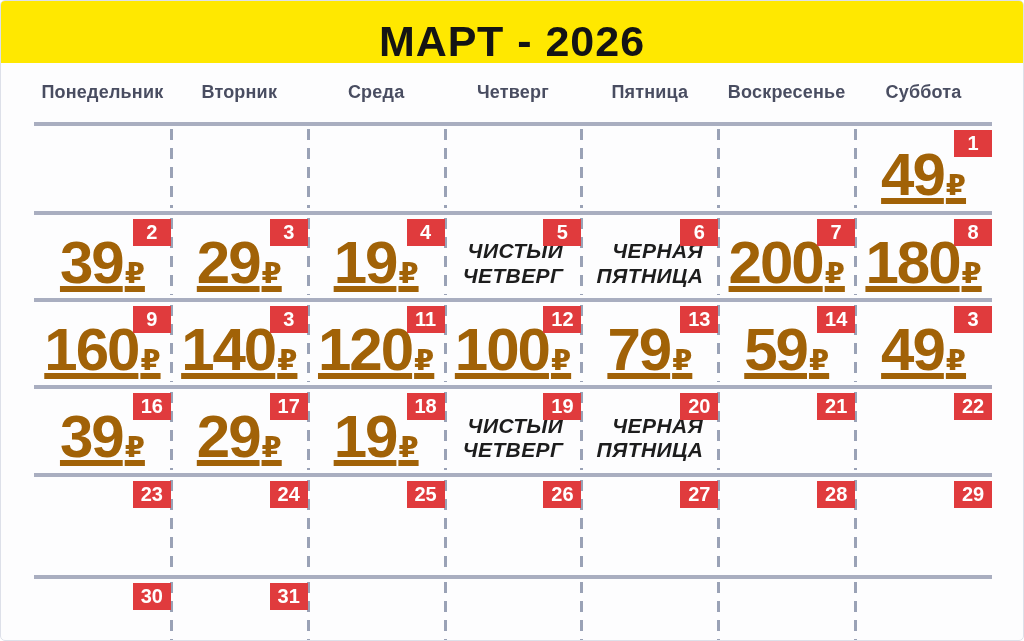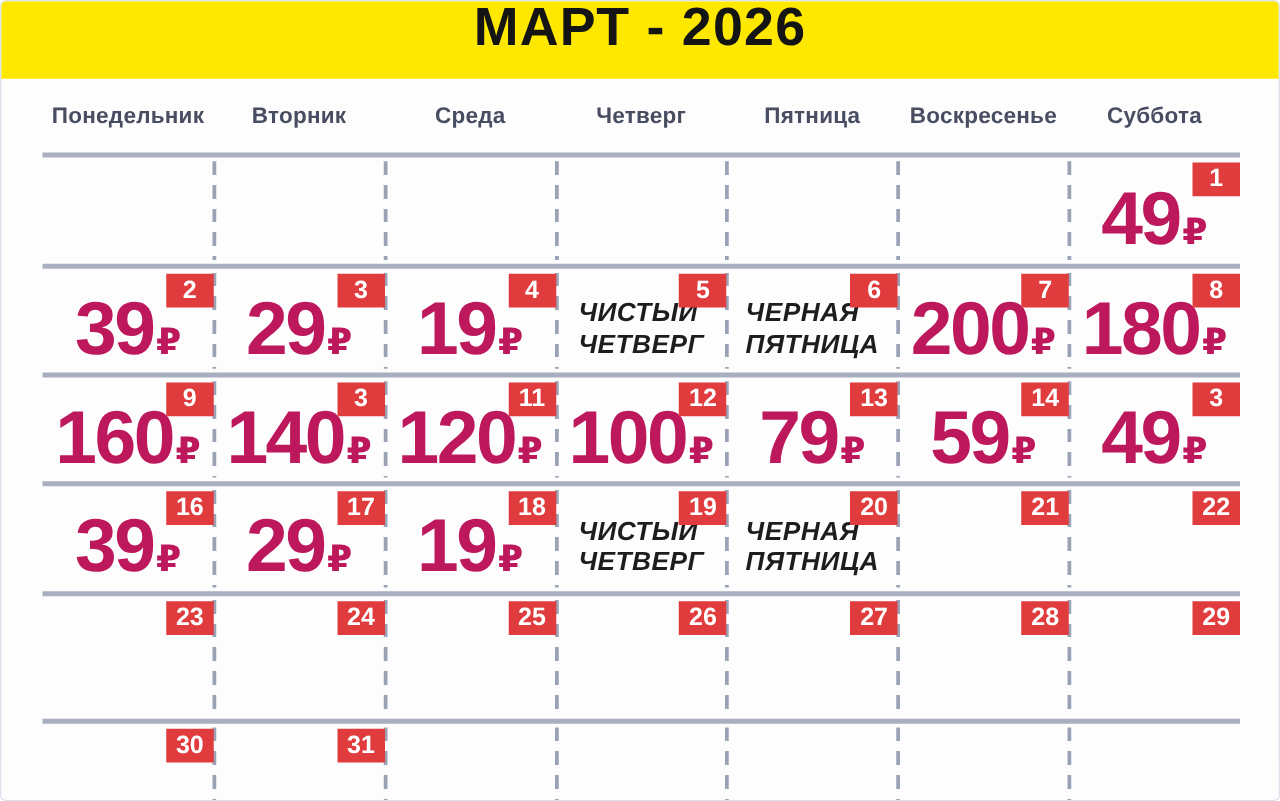--- a/index.html
+++ b/index.html
@@ -1,21 +1,21 @@
 <!DOCTYPE html>
 <html><head>
 <meta charset="utf-8">
 <style>
   html,body{margin:0;padding:0;background:#fff;}
   .poster{
     position:relative;width:1022px;height:639px;background:#fdfdfe;
     border:1px solid #dde0e9;border-radius:5px;overflow:hidden;
     font-family:"Liberation Sans","DejaVu Sans",sans-serif;
   }
-  .header{height:62px;background:#ffe800;display:flex;align-items:flex-start;justify-content:center;}
+  .header{height:62px;background:#ffe800;display:flex;align-items:flex-end;justify-content:center;}
   .title{font-size:43px;font-weight:bold;color:#141414;letter-spacing:1px;line-height:1;}
   .weekdays{
     margin:0 31px 0 33px;height:59px;display:grid;grid-template-columns:repeat(7,1fr);
     align-items:center;
   }
   .weekday{font-size:18px;font-weight:bold;color:#494d61;text-align:center;letter-spacing:0.2px;}
   .grid{margin:0 31px 0 33px;border-bottom:4px solid #a9aec0;}
   .row{display:grid;grid-template-columns:repeat(7,1fr);border-top:4px solid #a9aec0;box-sizing:border-box;height:84px;}
   .row:nth-child(1){height:89px;}
   .row:nth-child(2){height:87px;}
@@ -27,27 +27,27 @@
   .cell:not(:last-child)::after{
     content:"";position:absolute;top:3px;bottom:3px;right:-2px;width:3px;
     background:repeating-linear-gradient(to bottom,#9aa2b6 0 11px,transparent 11px 19px);
   }
   .badge{
     position:absolute;top:4px;right:0;min-width:38px;height:27px;box-sizing:border-box;
     background:#e03b3d;color:#ffffff;font-weight:bold;font-size:20px;line-height:27px;
     text-align:center;padding:0 7px;z-index:2;
   }
   .price{
-    margin-top:12px;font-weight:bold;color:#be185d;font-size:60px;line-height:1;
-    letter-spacing:-2px;white-space:nowrap;
+    margin-top:12px;font-weight:bold;color:#a16207;font-size:60px;line-height:1;
+    letter-spacing:-2px;white-space:nowrap;text-decoration:underline;
   }
   .rub{font-size:29px;font-weight:bold;letter-spacing:0;margin-left:2px;}
   .holiday{
     margin-top:14px;font-weight:bold;font-style:italic;color:#1d1d1d;
-    font-size:21px;line-height:1.15;text-align:left;letter-spacing:0.4px;
+    font-size:21px;line-height:1.15;text-align:right;letter-spacing:0.4px;
   }
 </style>
 </head>
 <body>
 
 <div class="poster">
   <div class="header">
     <div class="title">МАРТ - 2026</div>
   </div>
   <div class="weekdays" id="weekdays">

